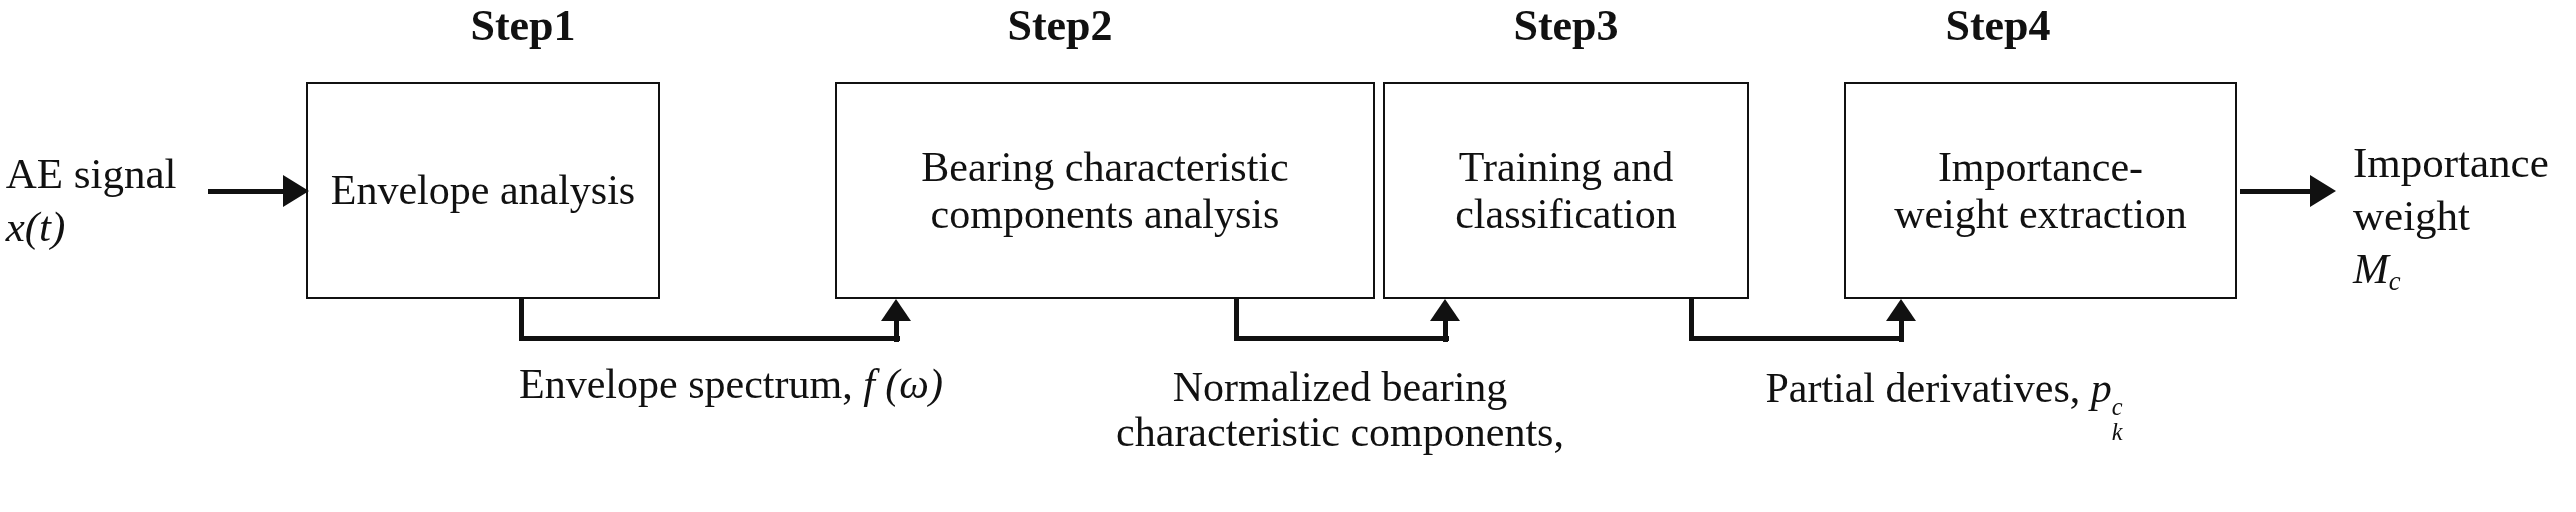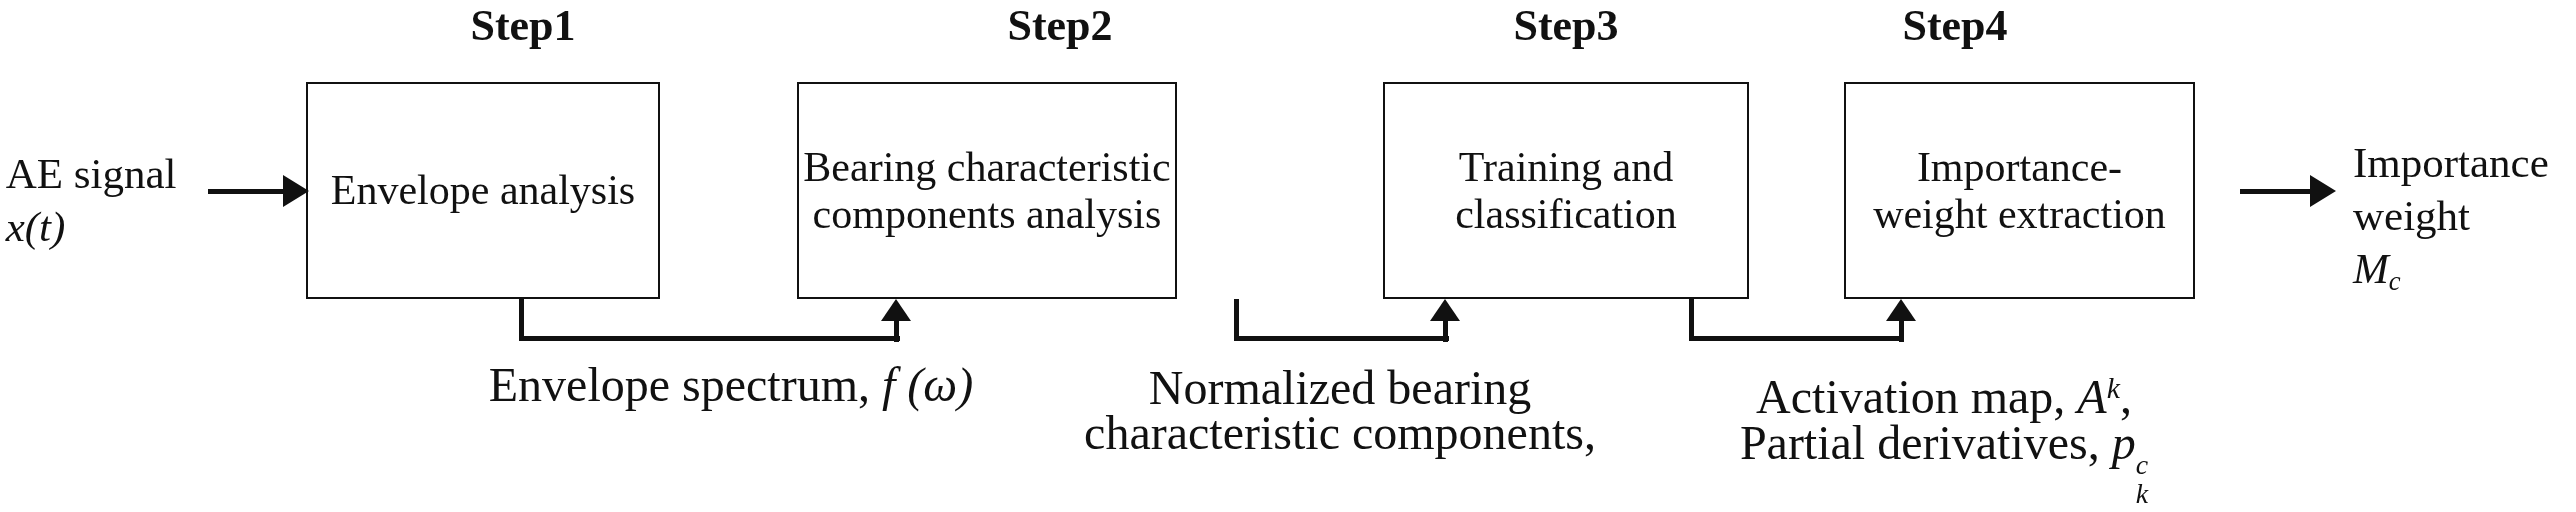--- a/index.html
+++ b/index.html
@@ -28,61 +28,61 @@
     border-left:26px solid var(--ink);
   }
   .arrow-up {
     position:absolute; width:0; height:0;
     border-left:15.7px solid transparent; border-right:15.7px solid transparent;
     border-bottom:22px solid var(--ink);
   }
   .side-label { position:absolute; text-align:left; font-size:43px; line-height:53px; }
   .flow-label {
     position:absolute; transform:translateX(-50%);
-    text-align:center; font-size:48px; line-height:45px; white-space:nowrap;
+    text-align:center; font-size:42px; line-height:45px; white-space:nowrap;
   }
   em, .it { font-style:italic; }
   sup.msup { font-size:0.62em; vertical-align:0.5em; font-style:italic; }
   sub.msub { font-size:0.62em; vertical-align:-0.25em; font-style:italic; }
   .msubsup {
     display:inline-flex; flex-direction:column; align-items:flex-start;
     font-size:0.58em; line-height:1.02; vertical-align:-0.55em; font-style:italic;
   }
 </style>
 </head>
 <body>
 
 <div class="canvas">
 
   <div class="step-label" style="left:523px">Step1</div>
   <div class="step-label" style="left:1060px">Step2</div>
   <div class="step-label" style="left:1566px">Step3</div>
-  <div class="step-label" style="left:1955px">Step4</div>
+  <div class="step-label" style="left:1998px">Step4</div>
 
   <div class="pbox" style="left:306px;width:354px">
     <div>
       <span class="bl">Envelope analysis</span>
     </div>
   </div>
 
-  <div class="pbox" style="left:797px;width:380px">
+  <div class="pbox" style="left:835px;width:540px">
     <div>
       <span class="bl">Bearing characteristic</span>
       <span class="bl">components analysis</span>
     </div>
   </div>
 
   <div class="pbox" style="left:1383px;width:366px">
     <div>
       <span class="bl">Training and</span>
       <span class="bl">classification</span>
     </div>
   </div>
 
-  <div class="pbox" style="left:1844px;width:351px">
+  <div class="pbox" style="left:1844px;width:393px">
     <div>
       <span class="bl">Importance-</span>
       <span class="bl">weight extraction</span>
     </div>
   </div>
 
   <div class="side-label" style="left:5.7px;top:147px;width:208px">
     <span class="bl">AE signal</span>
     <span class="bl it">x(t)</span>
   </div>
@@ -113,23 +113,20 @@
     <span class="bl">Normalized bearing</span>
     <span class="bl">characteristic components,</span>
   </div>
 
   <div class="vline" style="left:1689px;top:299px;width:5px;height:42px"></div>
   <div class="hline" style="left:1689px;top:336px;width:215px;height:5px"></div>
   <div class="vline" style="left:1899px;top:318px;width:5px;height:23.6px"></div>
   <div class="arrow-up" style="left:1886px;top:299px"></div>
   <div class="flow-label" style="left:1944px;top:365px;line-height:46px">
     <span class="bl">
-      <span>Activation map, </span><em>A</em><sup class="msup">k</sup><span>,</span>
-    </span>
-    <span class="bl">
       <span>Partial derivatives, </span><em>p</em><span class="msubsup">
           <span>c</span>
           <span>k</span>
         </span>
     </span>
   </div>
 
 </div>
 
 

